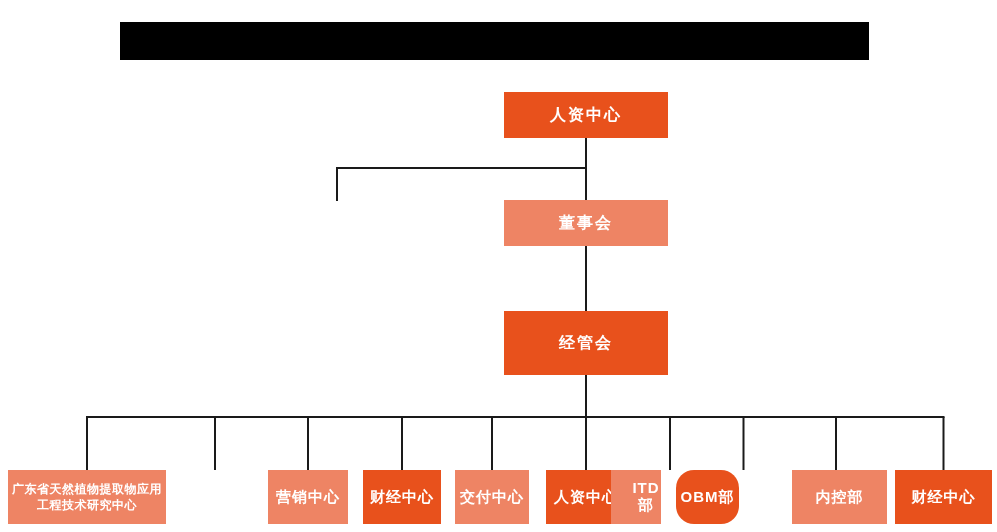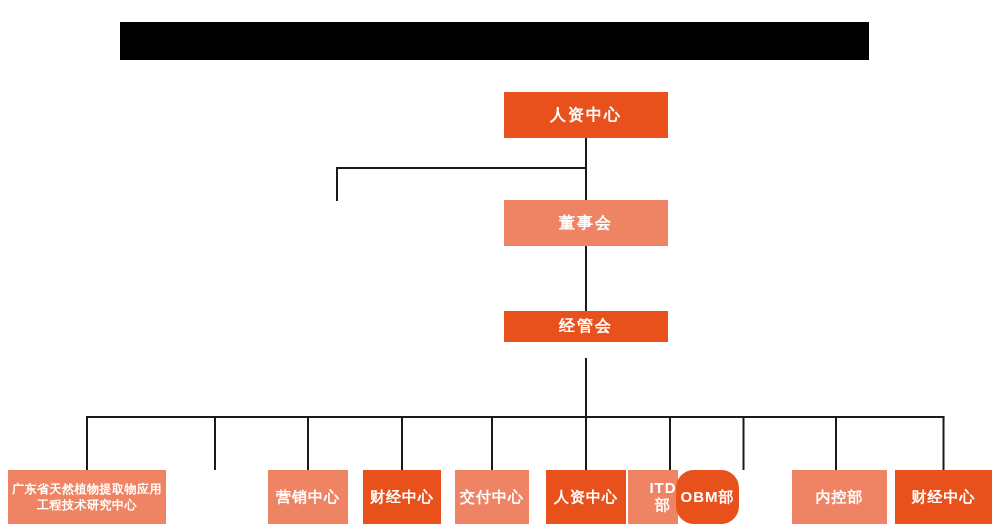--- a/index.html
+++ b/index.html
@@ -49,29 +49,29 @@
     box-sizing:border-box;
   }
   .node.primary{background:var(--primary);}
   .node.secondary{background:var(--secondary);}
   .lvl{font-size:16px;letter-spacing:2px;}
   .dept{font-size:15px;letter-spacing:1px;top:470px;height:54px;}
   
   .n-root{left:504px;top:92px;width:164px;height:46px;}
   .n-supervisors{left:254px;top:200px;width:166px;height:46px;}
   .n-directors{left:504px;top:200px;width:164px;height:46px;}
-  .n-management{left:504px;top:311px;width:164px;height:31px;}
+  .n-management{left:504px;top:311px;width:164px;height:64px;}
   
   .n-d0{left:8px;width:158px;font-size:12px;letter-spacing:0.5px;line-height:1.35;padding:2px 0;}
   .n-d1{left:179px;width:72px;}
   .n-d2{left:268px;width:80px;}
   .n-d3{left:363px;width:78px;}
   .n-d4{left:455px;width:74px;}
   .n-d5{left:546px;width:80px;}
-  .n-d6{left:628px;width:50px;padding-left:20px;}
+  .n-d6{left:611px;width:50px;padding-left:20px;}
   .n-d7{left:676px;width:63px;border-radius:18px;}
   .n-d8{left:792px;width:95px;}
   .n-d9{left:895px;width:97px;}
 </style>
 </head>
 <body>
 
 <div class="canvas">
 
   <div class="redacted-bar"></div>

